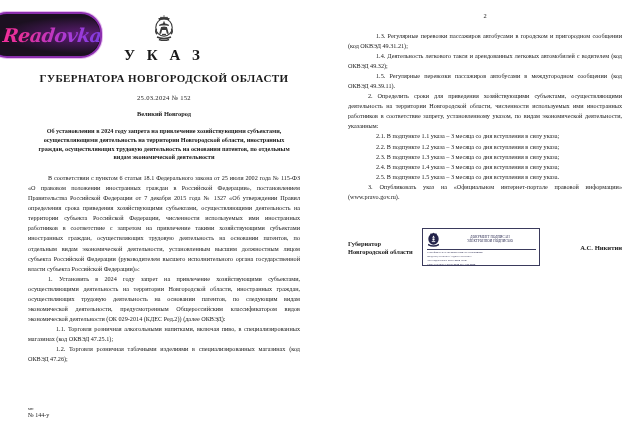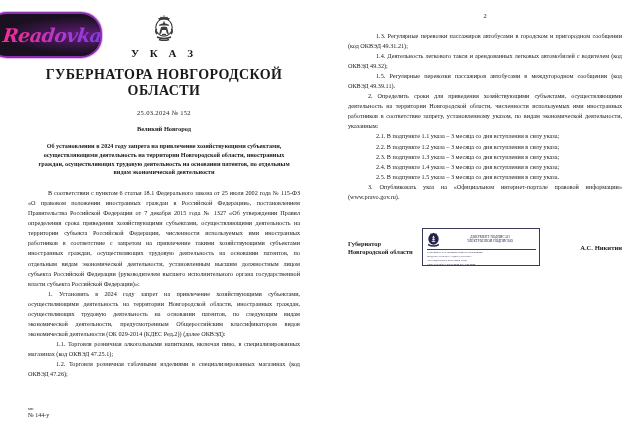--- a/index.html
+++ b/index.html
@@ -85,28 +85,28 @@
     height: 30px;
     margin: 4px auto 2px auto;
     display: block;
     opacity: 0.92;
   }
 
   
   .doc-title {
     text-align: center;
     font-weight: bold;
-    font-size: 11px;
+    font-size: 15px;
     letter-spacing: 4px;
     margin: 3px 0 8px 0;
   }
   .doc-subtitle {
     text-align: center;
     font-weight: bold;
-    font-size: 14px;
+    font-size: 11px;
     letter-spacing: 0.4px;
     margin-bottom: 10px;
   }
   .doc-dateline {
     text-align: center;
     font-size: 6.6px;
     margin-bottom: 9px;
     letter-spacing: 0.3px;
   }
   .doc-city {

